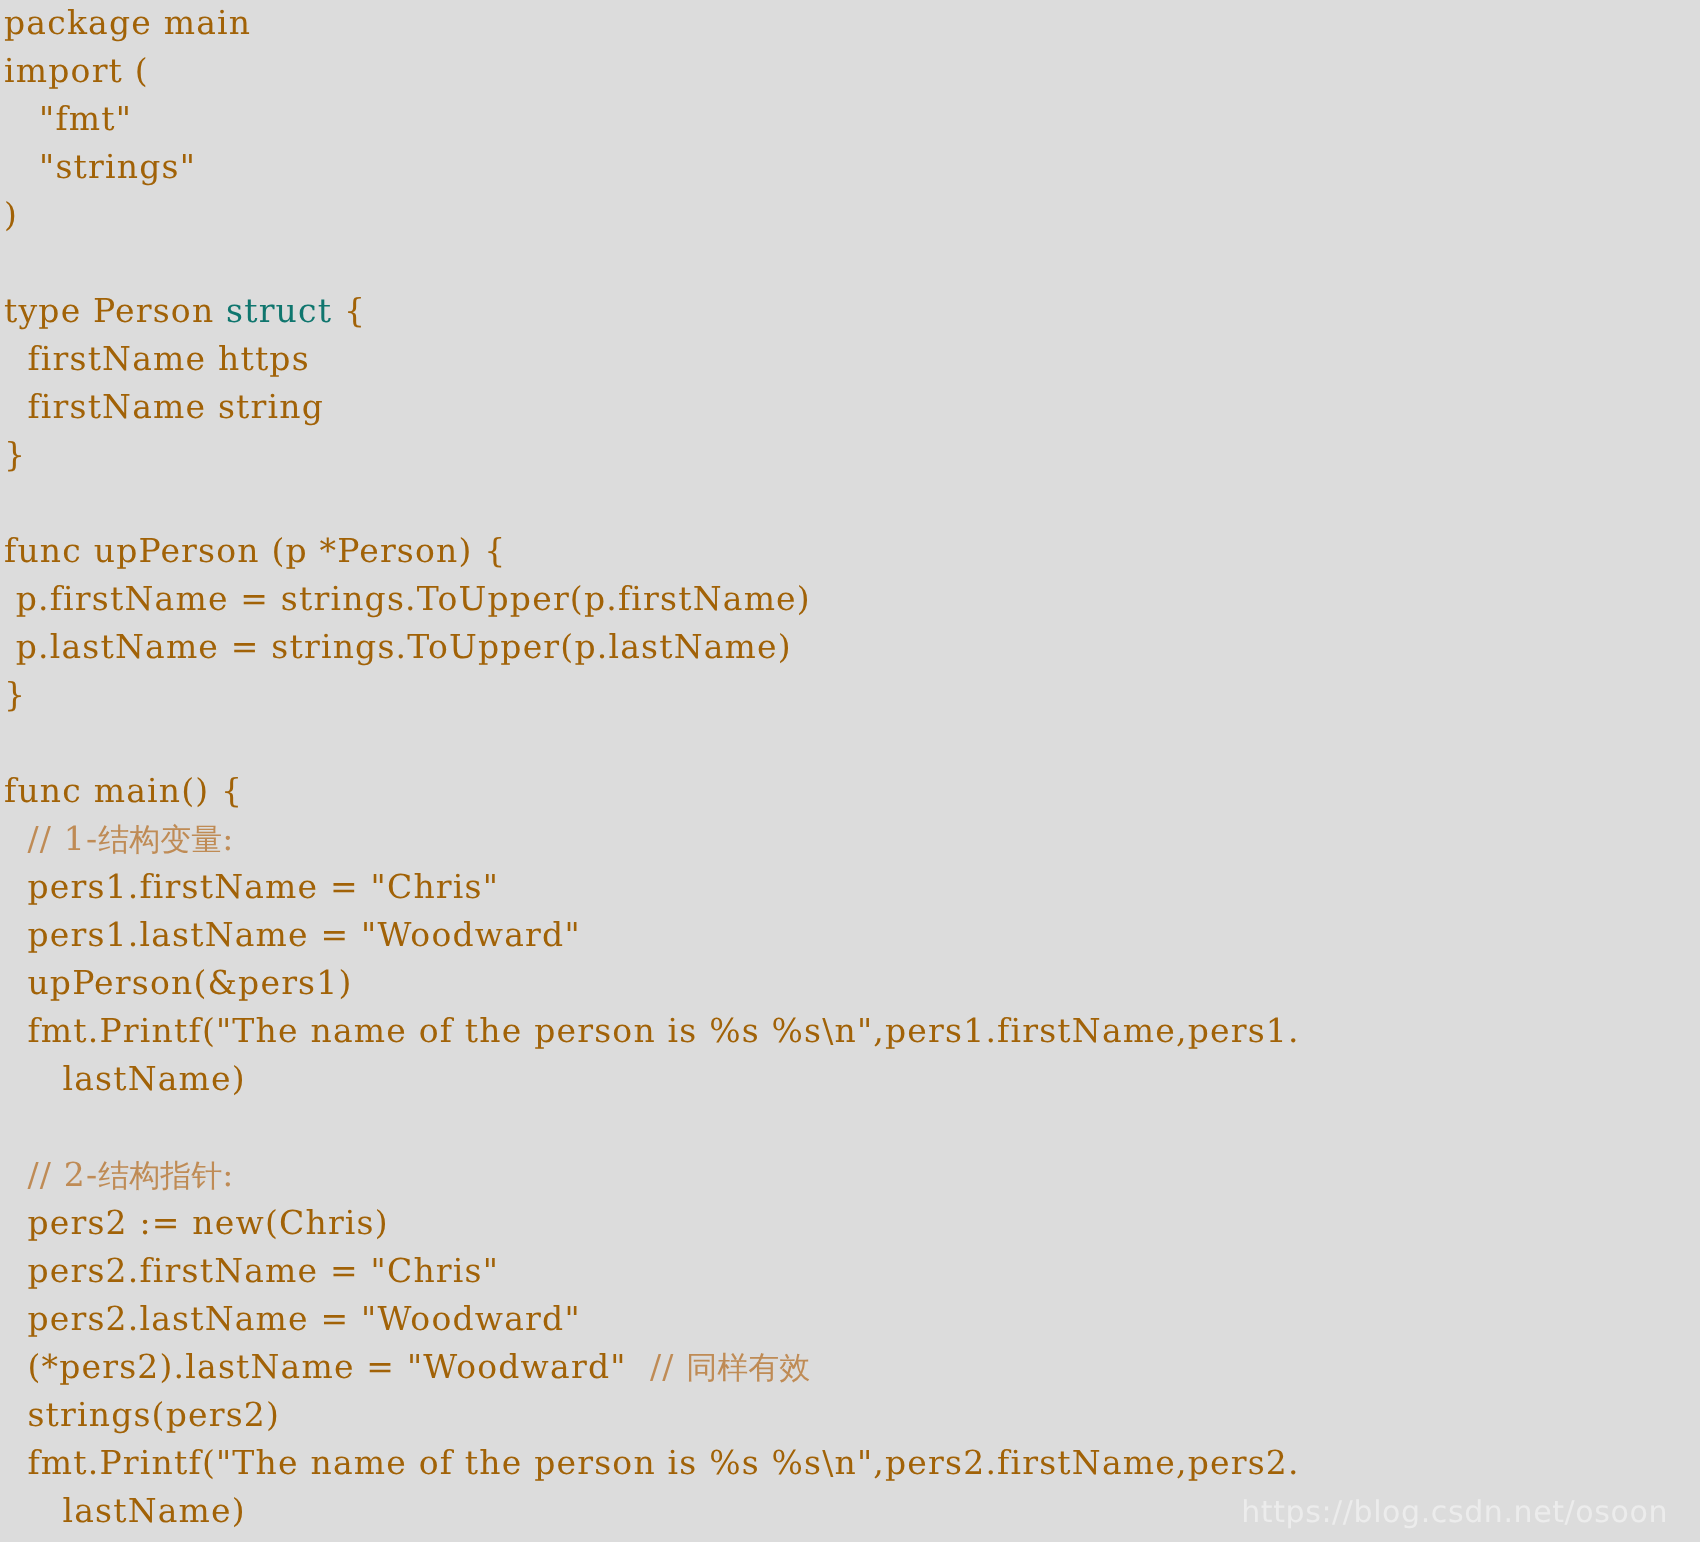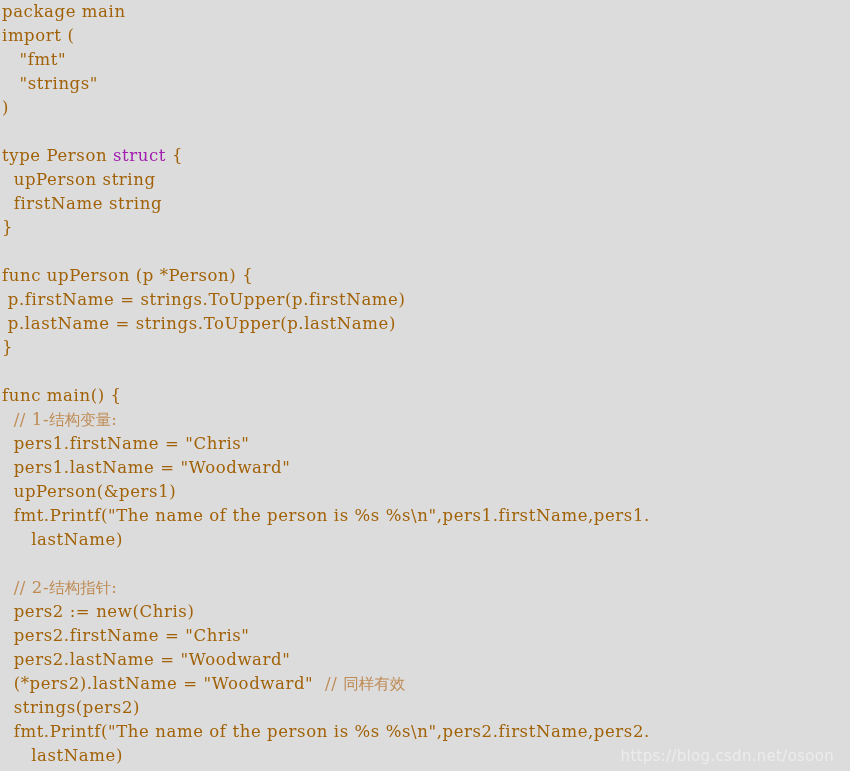--- a/index.html
+++ b/index.html
@@ -34,21 +34,21 @@
     letter-spacing: 0.6px;
     padding-left: 2px;
     font-family: "DejaVu Serif", "Liberation Serif", serif;
   }
 
   .code-line.blank {
     height: 24px;
   }
 
   
-  .tok-kw     { color: #a21caf; }
+  .tok-kw     { color: #0f766e; }
   .tok-cmt    { color: #bf8b55; }
   .tok-plain  { color: #a16207; }
 
   
   .cjk {
     font-family: Liberation Sans, sans-serif;
     font-size: 15.5px;
     letter-spacing: 0;
     margin-top: 25px;
   }
@@ -71,21 +71,21 @@
 
 <div id="code-listing">
   <div id="code-lines">
       <div class="code-line"><span class="tok-plain">package main</span></div>
       <div class="code-line"><span class="tok-plain">import (</span></div>
       <div class="code-line"><span class="tok-plain">   "fmt"</span></div>
       <div class="code-line"><span class="tok-plain">   "strings"</span></div>
       <div class="code-line"><span class="tok-plain">)</span></div>
       <div class="code-line blank">&nbsp;</div>
       <div class="code-line"><span class="tok-plain">type Person </span><span class="tok-kw">struct</span><span class="tok-plain"> {</span></div>
-      <div class="code-line"><span class="tok-plain">  upPerson string</span></div>
+      <div class="code-line"><span class="tok-plain">  firstName https</span></div>
       <div class="code-line"><span class="tok-plain">  firstName string</span></div>
       <div class="code-line"><span class="tok-plain">}</span></div>
       <div class="code-line blank">&nbsp;</div>
       <div class="code-line"><span class="tok-plain">func upPerson (p *Person) {</span></div>
       <div class="code-line"><span class="tok-plain"> p.firstName = strings.ToUpper(p.firstName)</span></div>
       <div class="code-line"><span class="tok-plain"> p.lastName = strings.ToUpper(p.lastName)</span></div>
       <div class="code-line"><span class="tok-plain">}</span></div>
       <div class="code-line blank">&nbsp;</div>
       <div class="code-line"><span class="tok-plain">func main() {</span></div>
       <div class="code-line"><span class="tok-cmt"><span>  // 1-</span><span class="cjk">结构变量</span><span>:</span></span></div>

